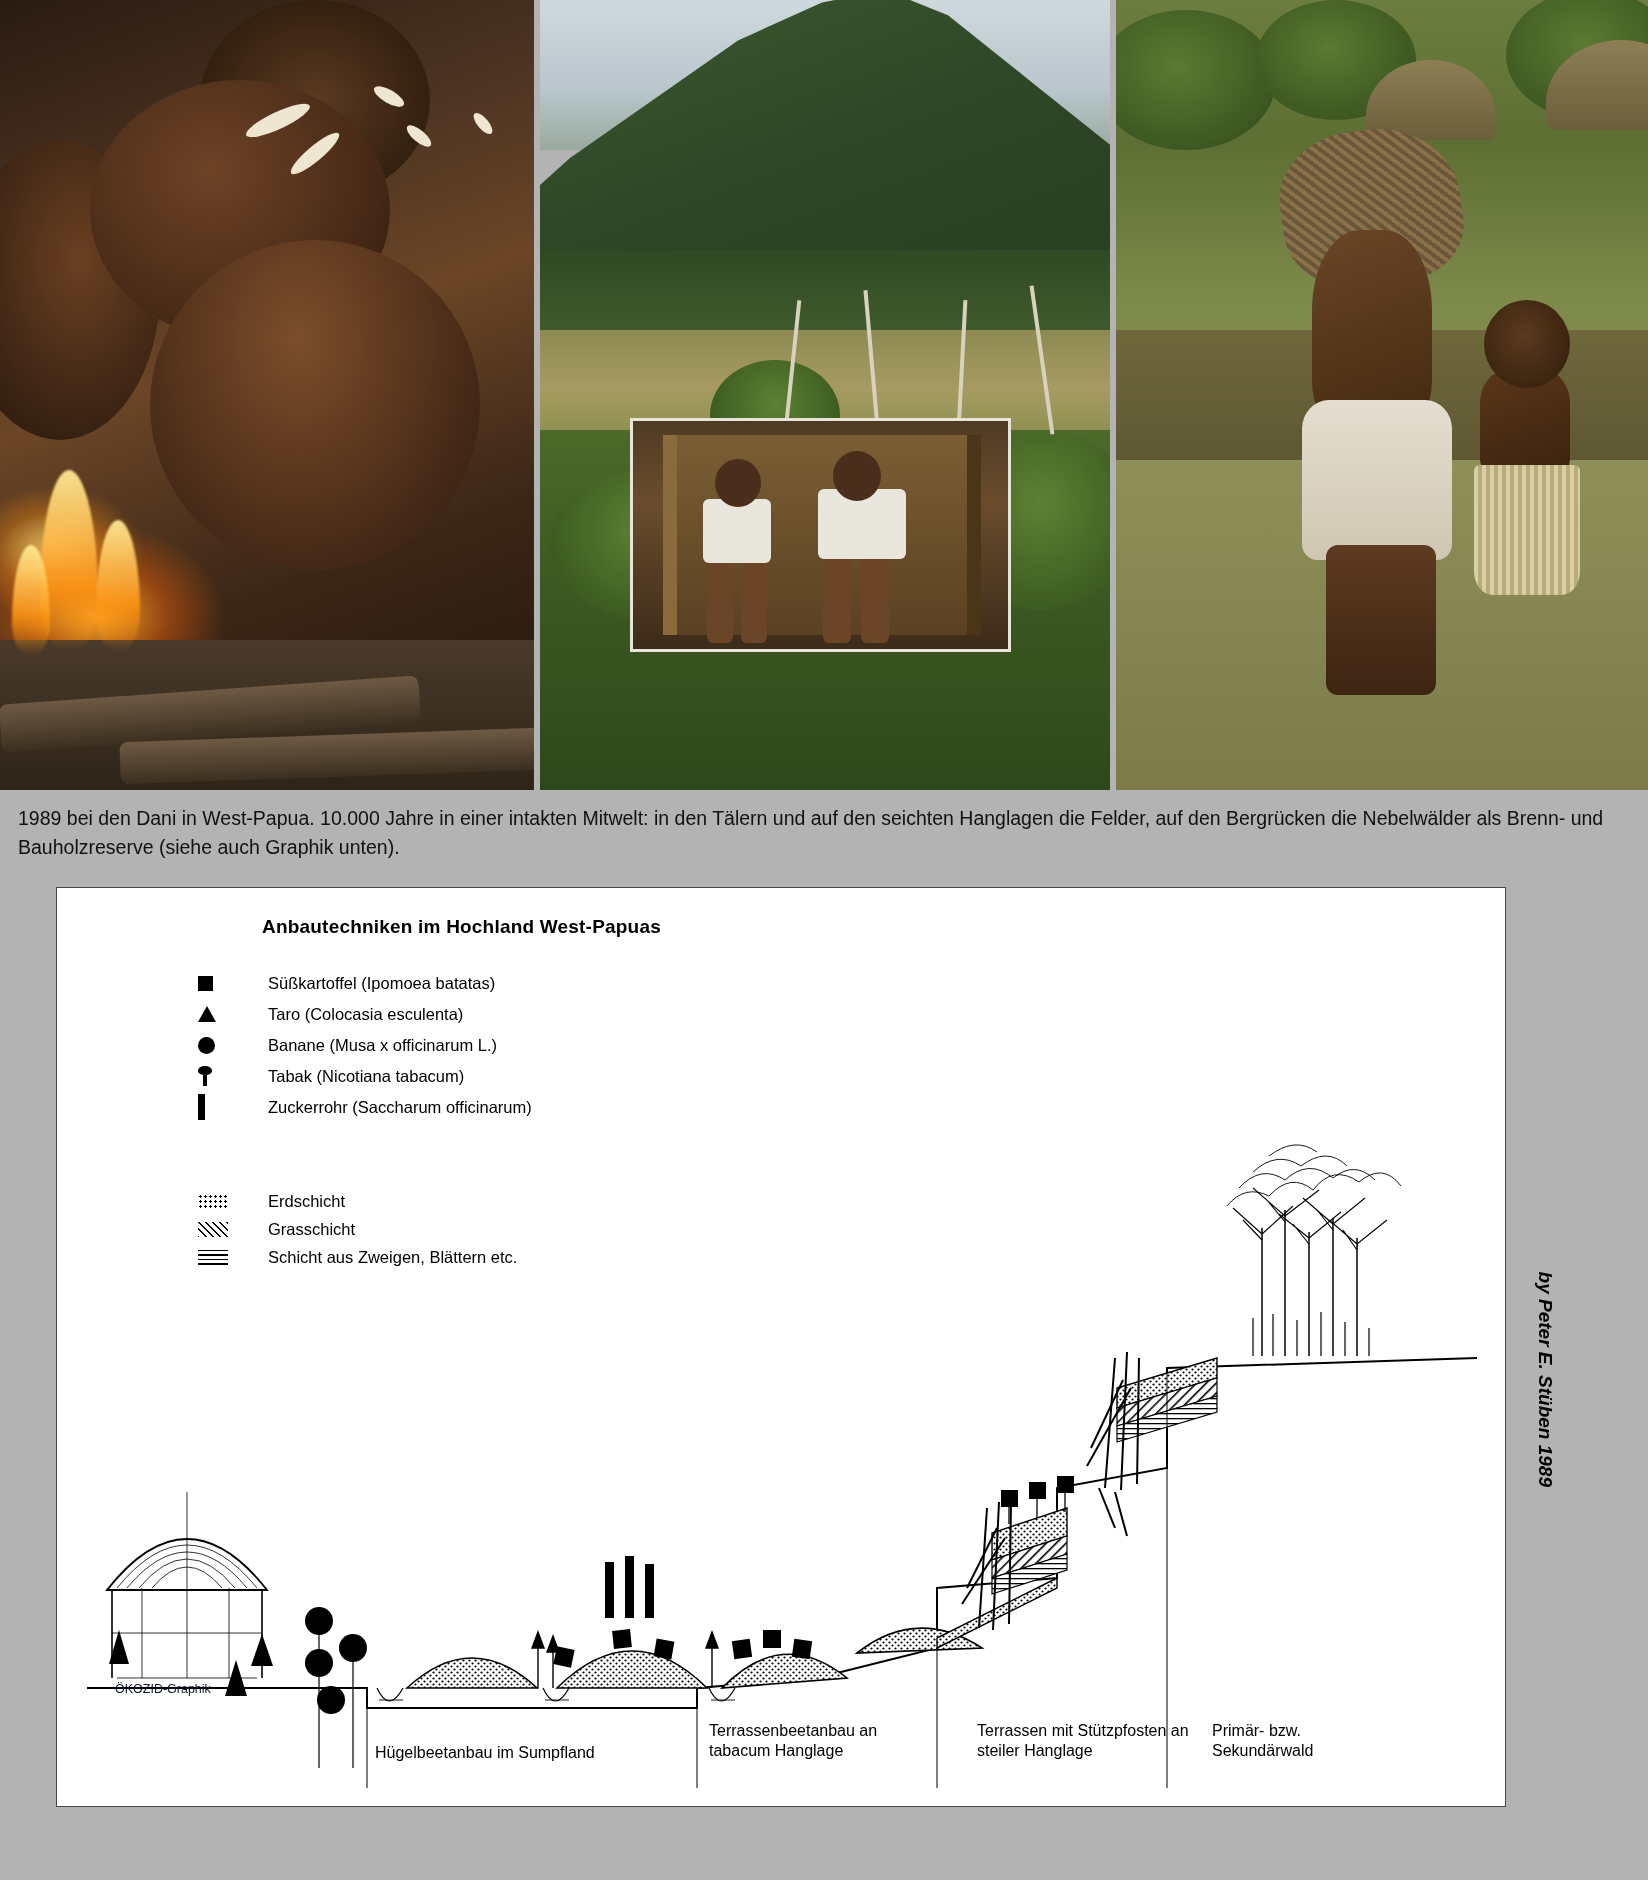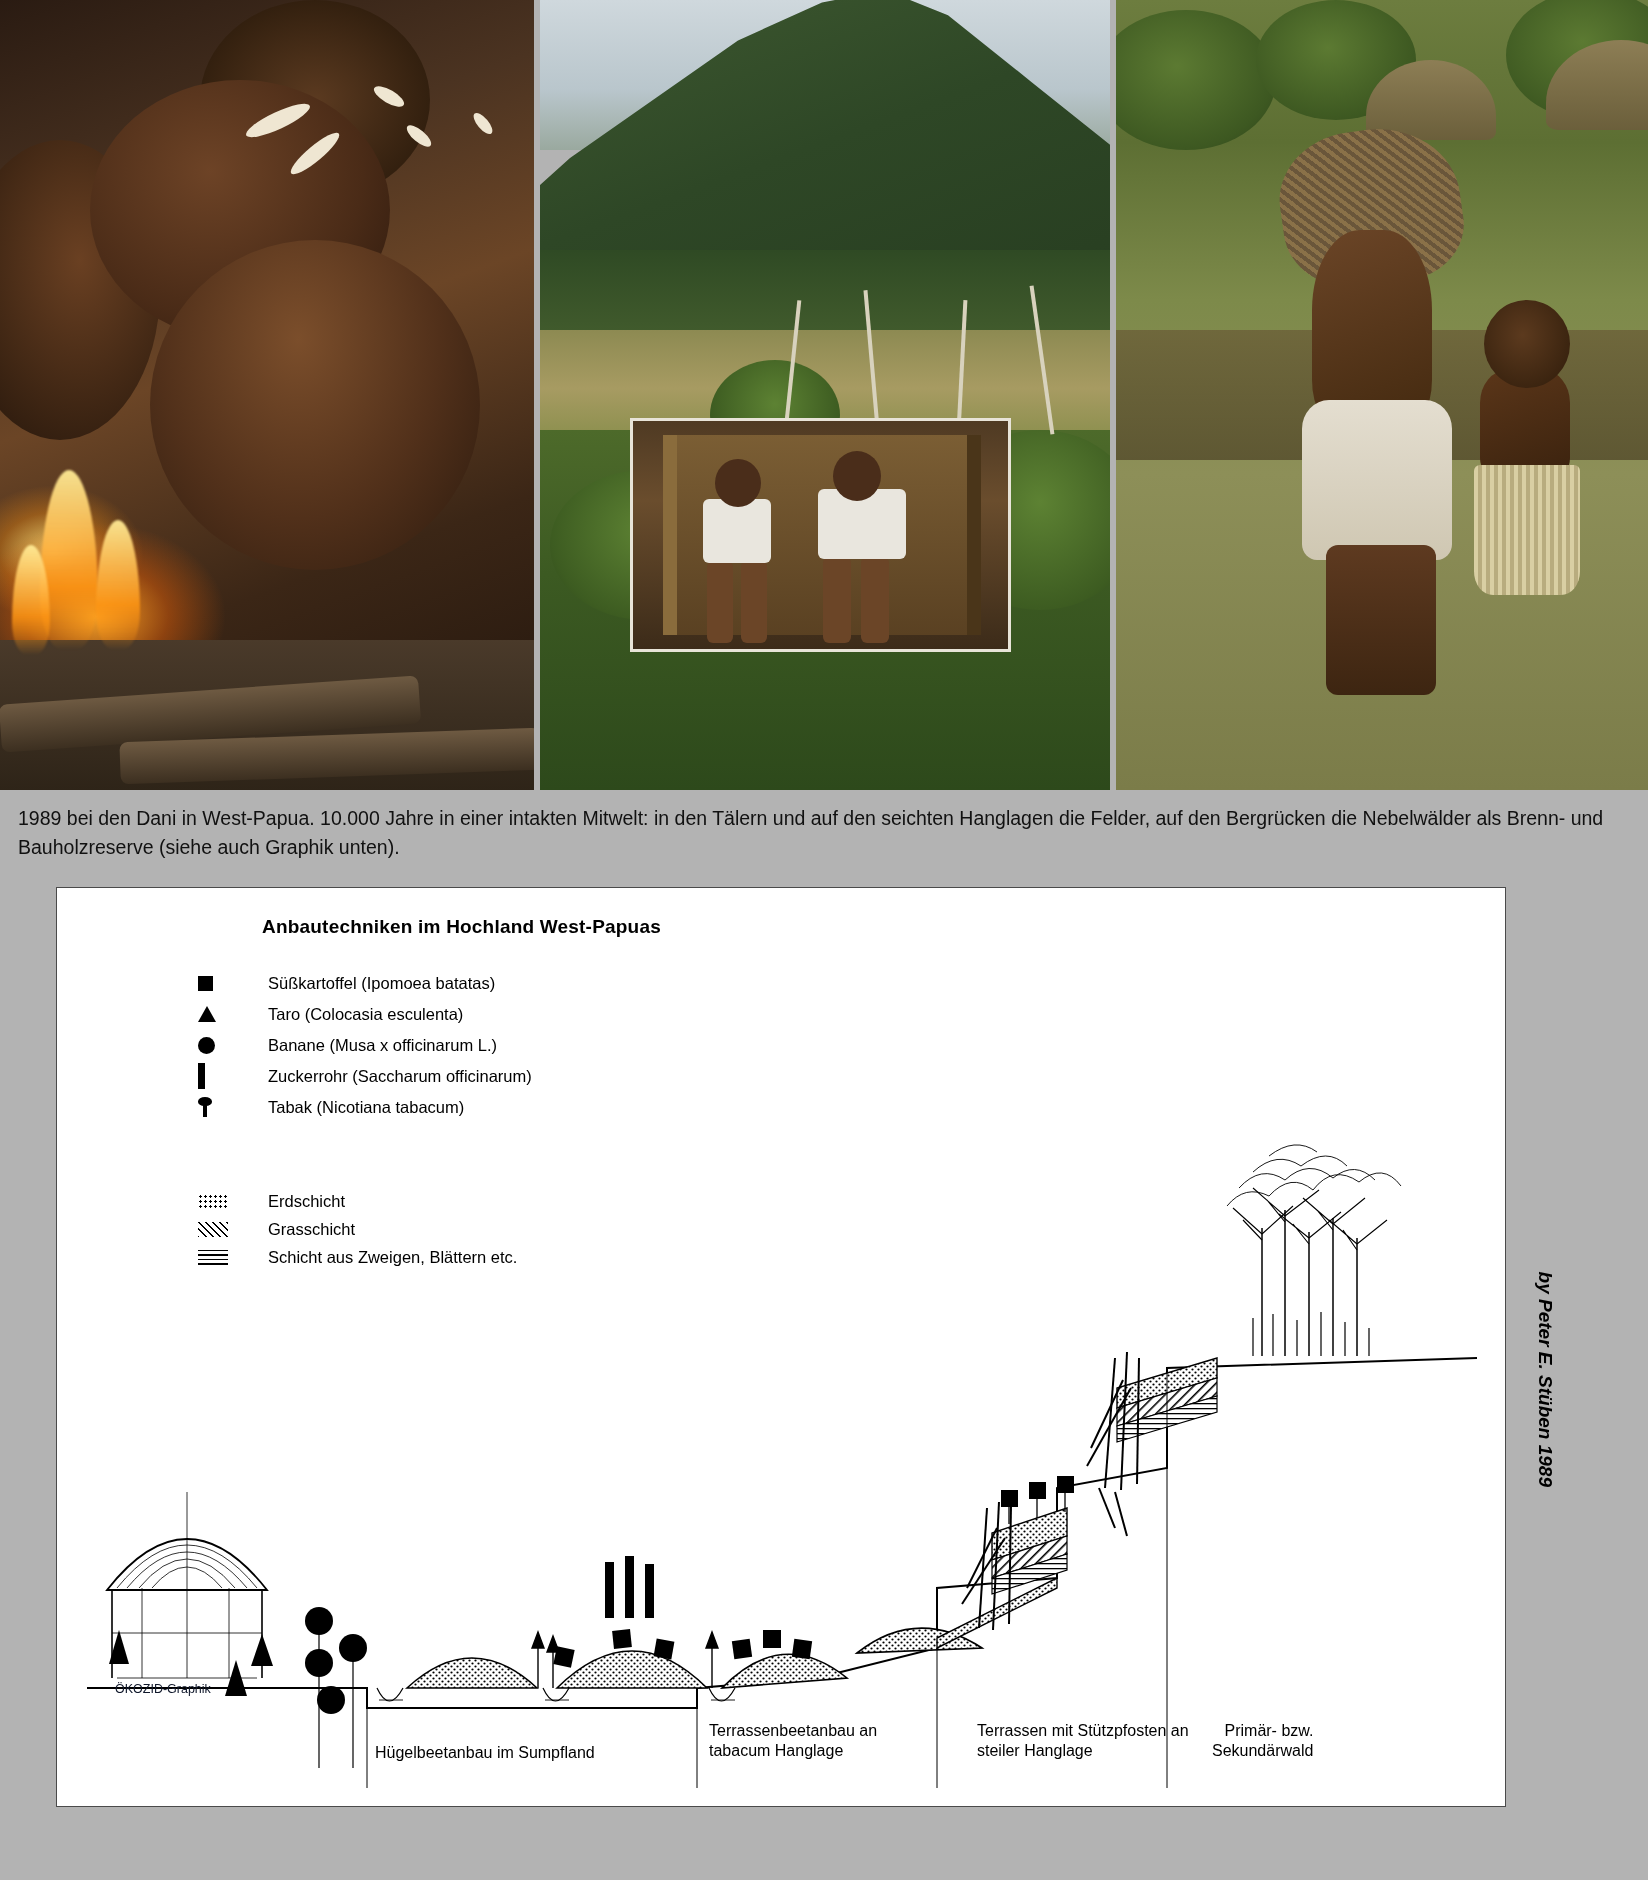--- a/index.html
+++ b/index.html
@@ -307,21 +307,21 @@
   }
   .g-label {
     position: absolute;
     font-size: 16px;
     line-height: 1.3;
     white-space: pre-line;
   }
   .lbl1 { left: 318px; top: 855px; }
   .lbl2 { left: 652px; top: 833px; }
   .lbl3 { left: 920px; top: 833px; }
-  .lbl4 { left: 1155px; top: 833px; text-align: right; }
+  .lbl4 { left: 1155px; top: 833px; }
 
   .byline {
     position: absolute;
     right: -6px;
     top: 600px;
     transform: rotate(90deg);
     transform-origin: right top;
     font-size: 19px;
     font-style: italic;
     font-weight: bold;
@@ -419,29 +419,29 @@
         <span class="legend-label">Taro (Colocasia esculenta)</span>
       </div>
       <div class="legend-row">
         <span class="legend-sym">
             <span class="sym-circle"></span>
           </span>
         <span class="legend-label">Banane (Musa x officinarum L.)</span>
       </div>
       <div class="legend-row">
         <span class="legend-sym">
+            <span class="sym-tabak"></span>
+          </span>
+        <span class="legend-label">Tabak (Nicotiana tabacum)</span>
+      </div>
+      <div class="legend-row">
+        <span class="legend-sym">
             <span class="sym-cane"></span>
           </span>
         <span class="legend-label">Zuckerrohr (Saccharum officinarum)</span>
-      </div>
-      <div class="legend-row">
-        <span class="legend-sym">
-            <span class="sym-tabak"></span>
-          </span>
-        <span class="legend-label">Tabak (Nicotiana tabacum)</span>
       </div>
     </div>
 
     <div class="legend2">
       <div class="legend2-row">
         <span class="legend-sym">
             <span class="sym-erd"></span>
           </span>
         <span class="legend-label">Erdschicht</span>
       </div>

